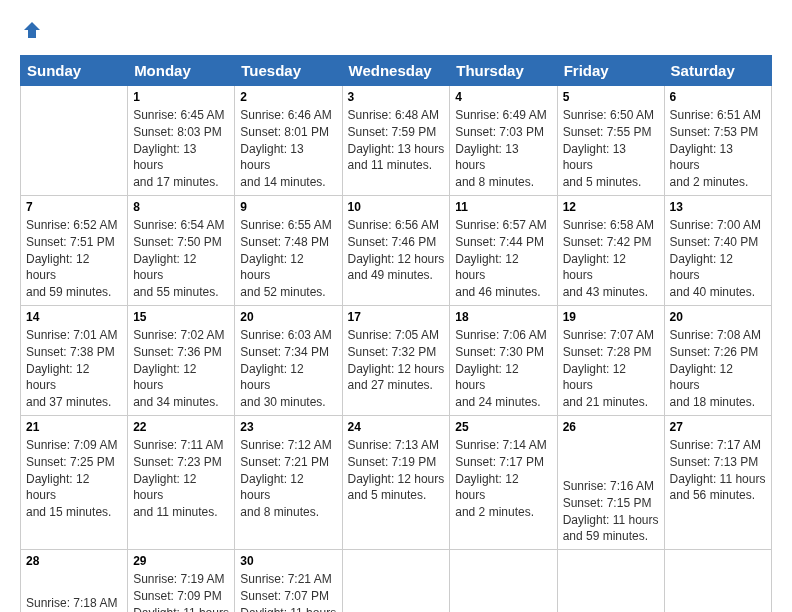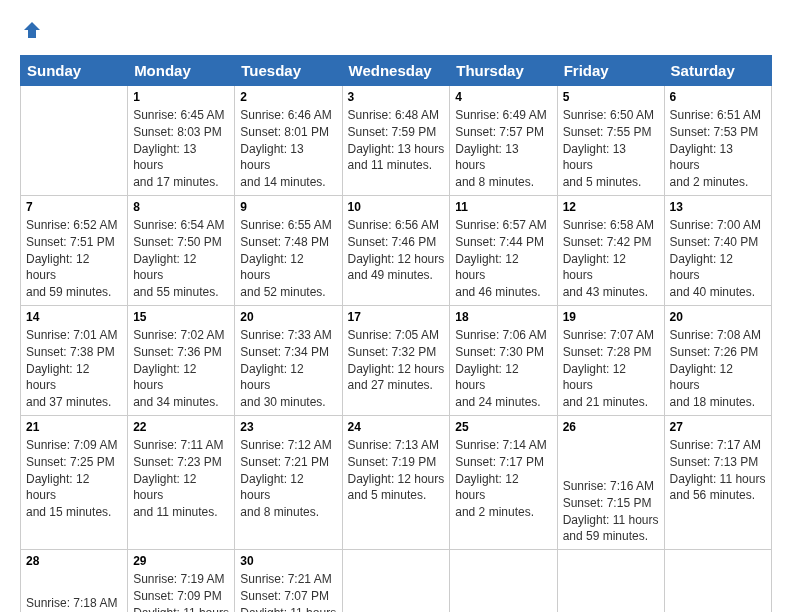--- a/index.html
+++ b/index.html
@@ -141,21 +141,21 @@
         <td>
           <span class="day-number">3</span>
           <div class="day-info" style="white-space: pre-line;">Sunrise: 6:48 AM
 Sunset: 7:59 PM
 Daylight: 13 hours
 and 11 minutes.</div>
         </td>
         <td>
           <span class="day-number">4</span>
           <div class="day-info" style="white-space: pre-line;">Sunrise: 6:49 AM
-Sunset: 7:57 PM
+Sunset: 7:03 PM
 Daylight: 13 hours
 and 8 minutes.</div>
         </td>
         <td>
           <span class="day-number">5</span>
           <div class="day-info" style="white-space: pre-line;">Sunrise: 6:50 AM
 Sunset: 7:55 PM
 Daylight: 13 hours
 and 5 minutes.</div>
         </td>
@@ -228,21 +228,21 @@
         </td>
         <td>
           <span class="day-number">15</span>
           <div class="day-info" style="white-space: pre-line;">Sunrise: 7:02 AM
 Sunset: 7:36 PM
 Daylight: 12 hours
 and 34 minutes.</div>
         </td>
         <td>
           <span class="day-number">20</span>
-          <div class="day-info" style="white-space: pre-line;">Sunrise: 7:33 AM
+          <div class="day-info" style="white-space: pre-line;">Sunrise: 6:03 AM
 Sunset: 7:34 PM
 Daylight: 12 hours
 and 30 minutes.</div>
         </td>
         <td>
           <span class="day-number">17</span>
           <div class="day-info" style="white-space: pre-line;">Sunrise: 7:05 AM
 Sunset: 7:32 PM
 Daylight: 12 hours
 and 27 minutes.</div>

